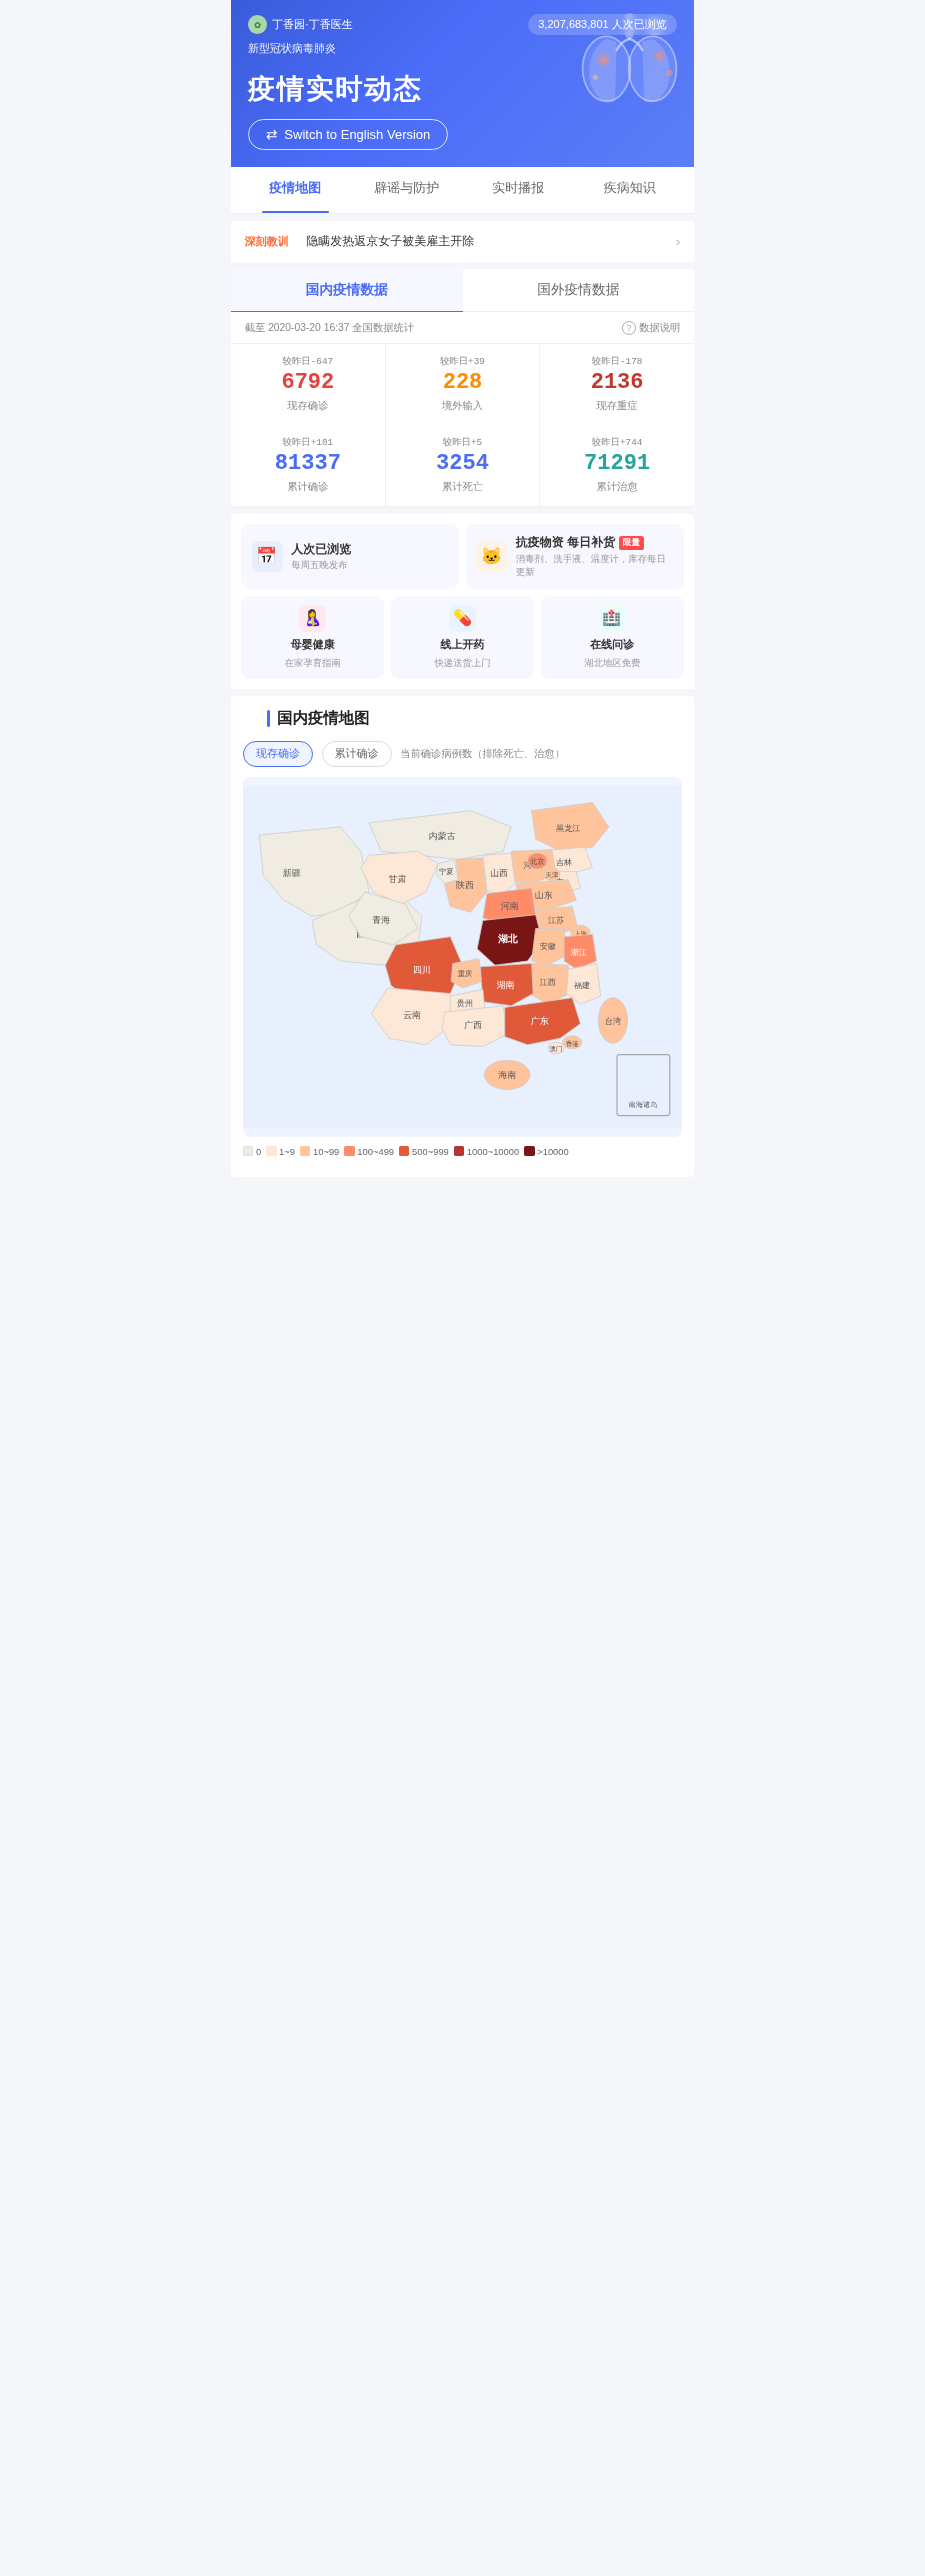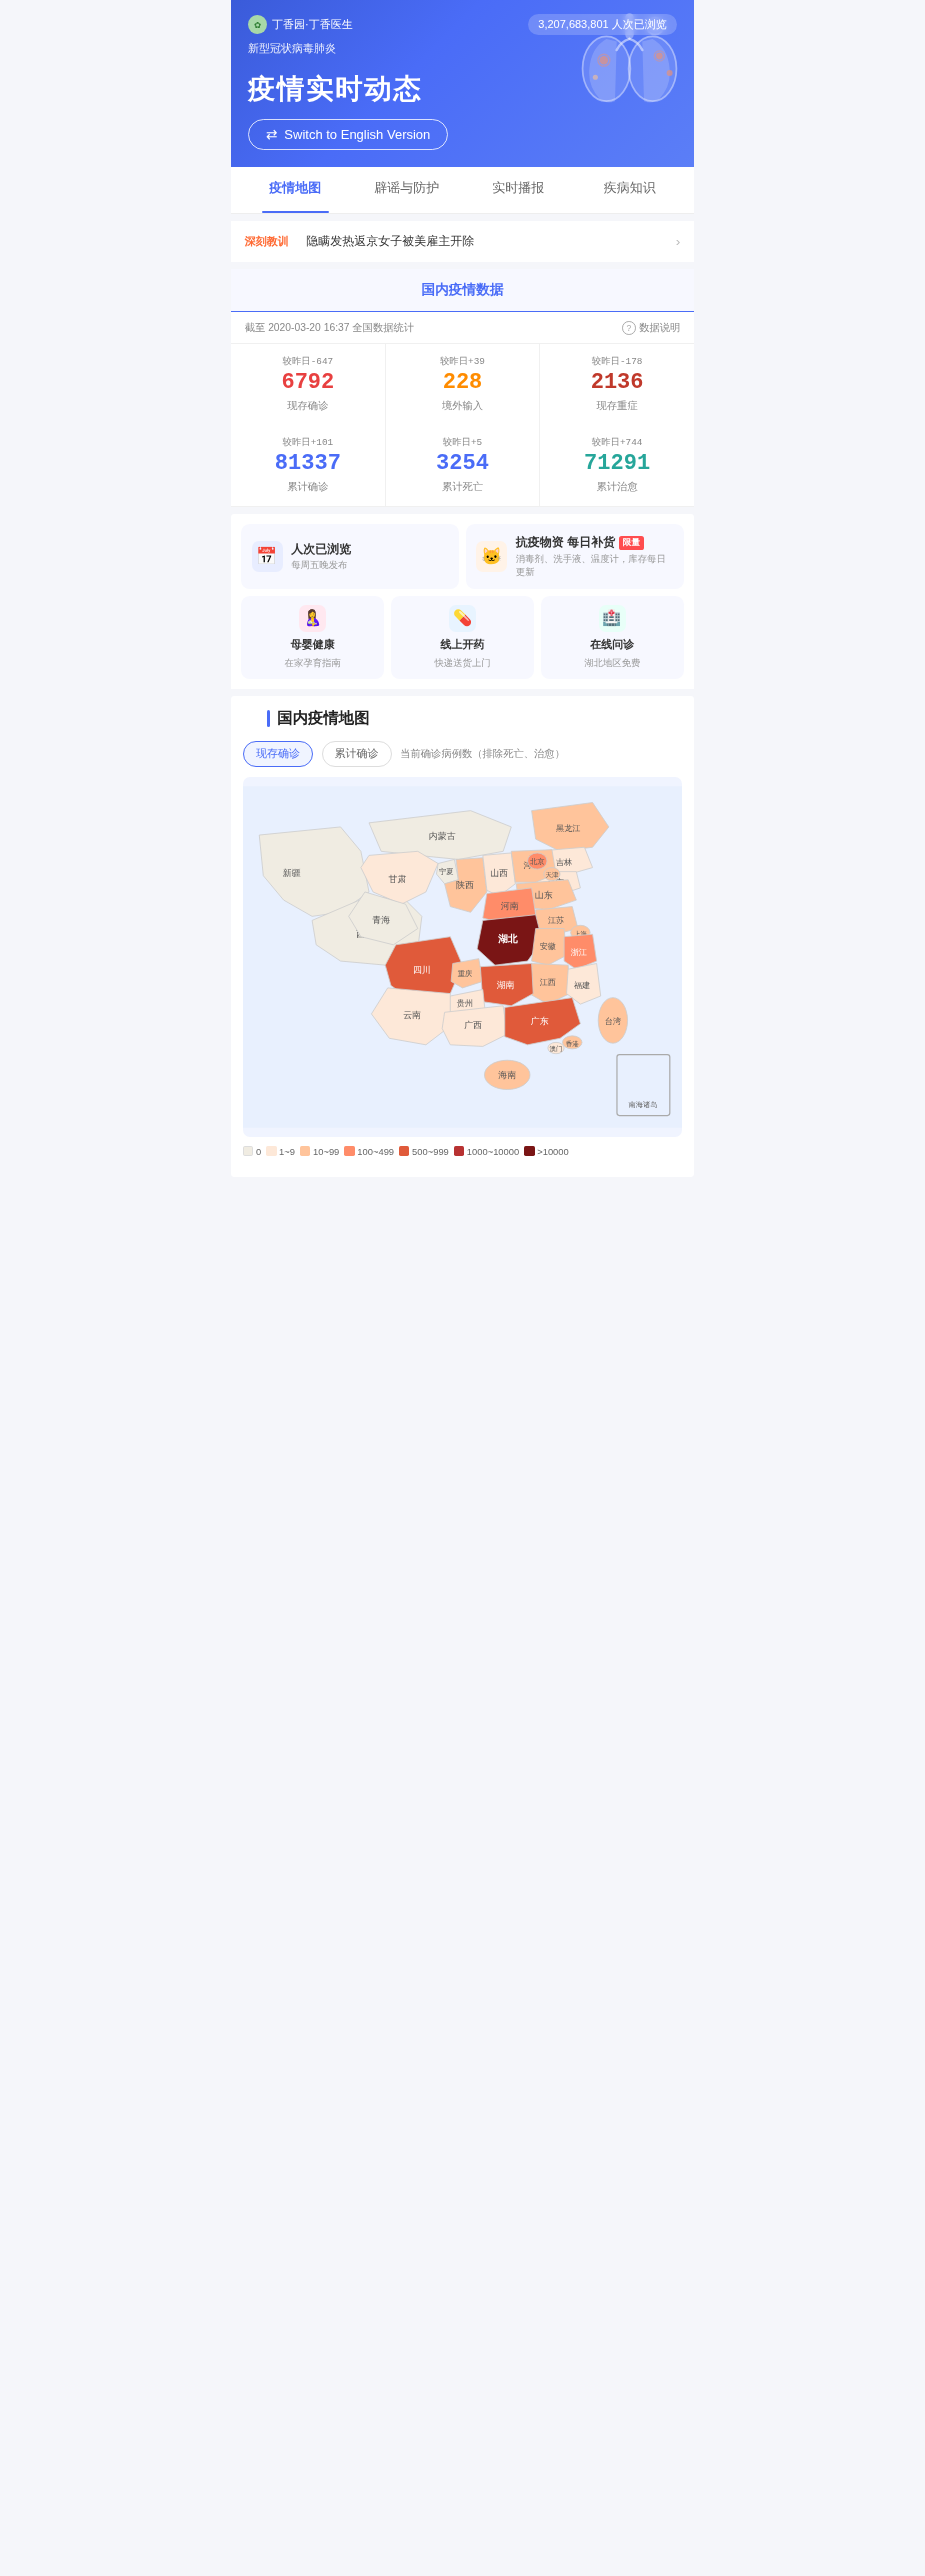--- a/index.html
+++ b/index.html
@@ -451,20 +451,23 @@
   <span class="news-tag">深刻教训</span>
   <span class="news-text">隐瞒发热返京女子被美雇主开除</span>
   <span class="news-arrow">›</span>
 </div>
 
 <div class="data-section" style="margin-top: 6.9px;">
   <div class="data-tabs">
     <div class="data-tab active">
       <span>国内疫情数据</span>
     </div>
+    <div class="data-tab">
+      <span>国外疫情数据</span>
+    </div>
   </div>
 
   <div class="data-timestamp">
     <span>截至 2020-03-20 16:37 全国数据统计</span>
     <div class="data-timestamp-help">
       <span class="help-icon">?</span>
       <span>数据说明</span>
     </div>
   </div>
 

